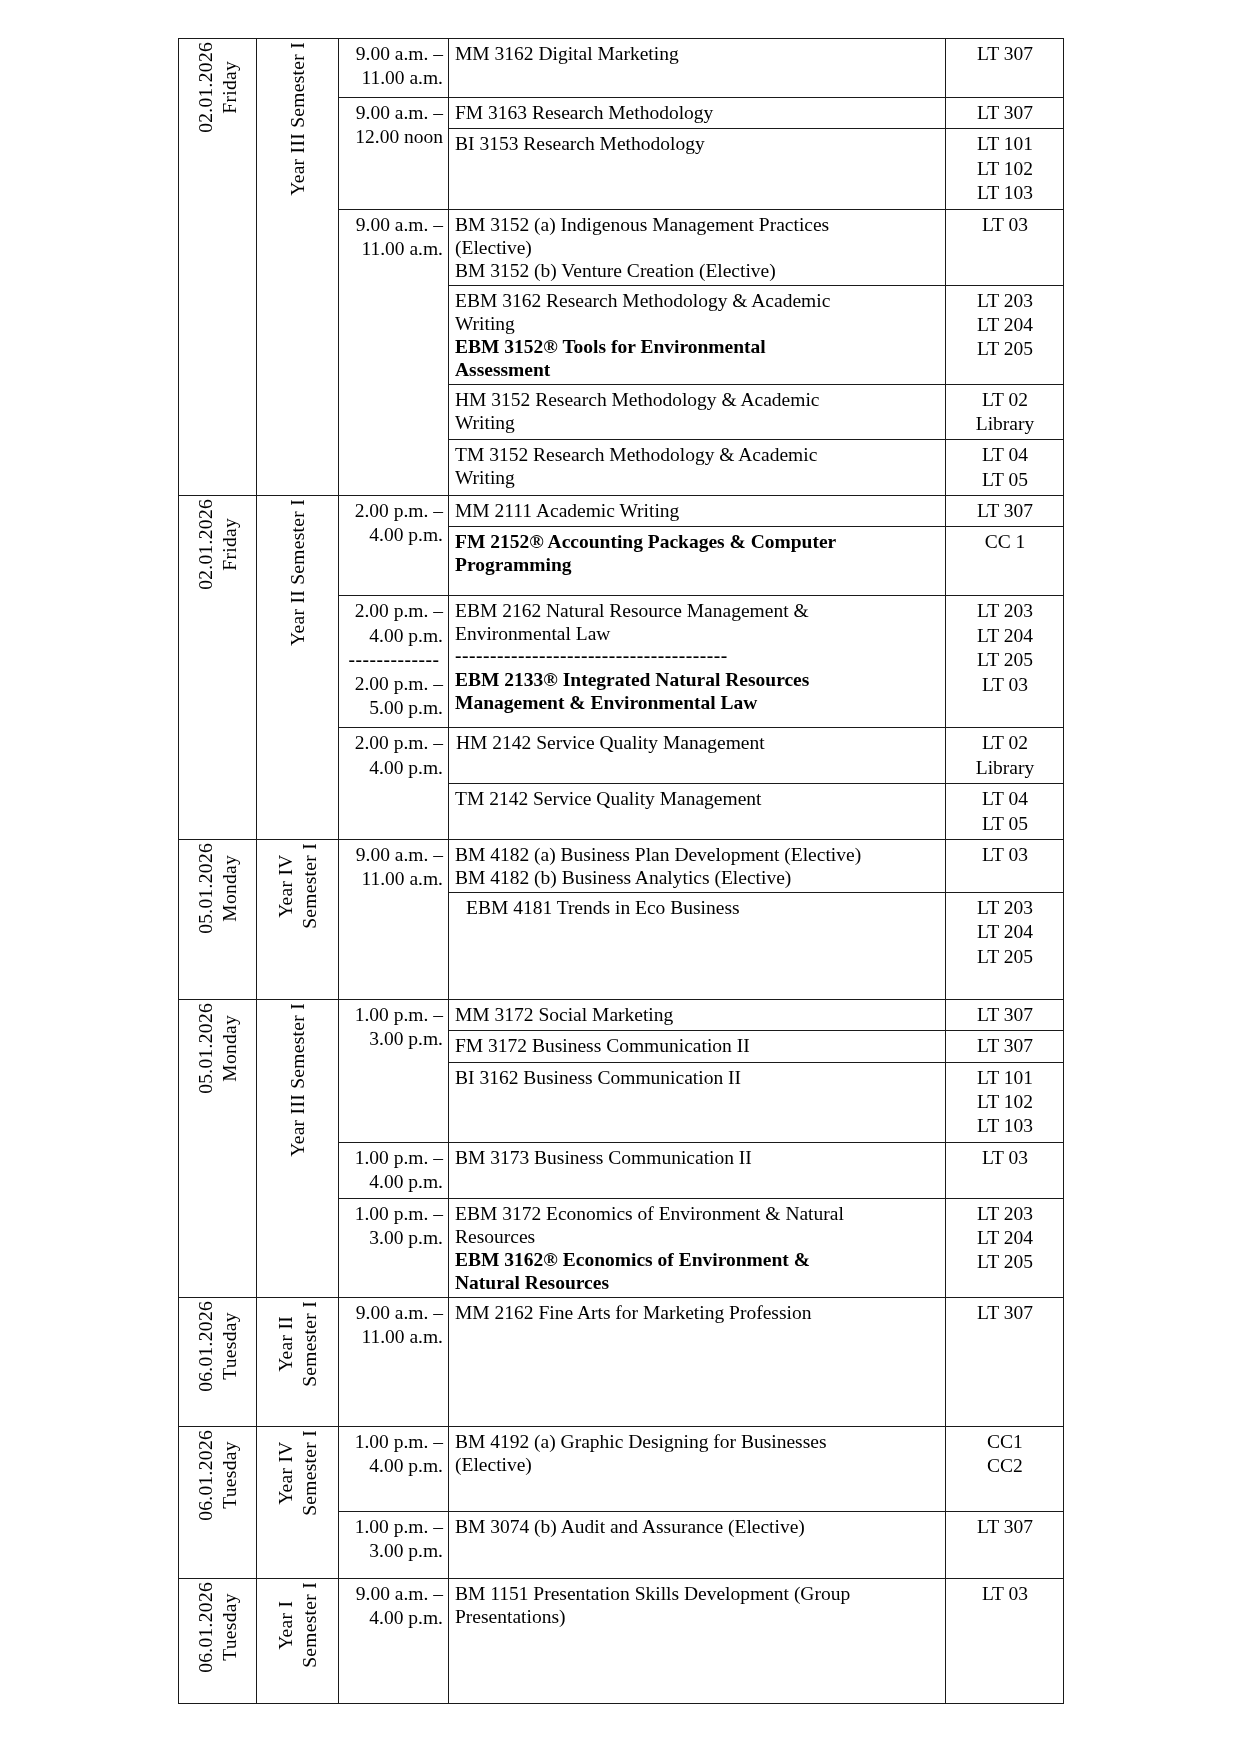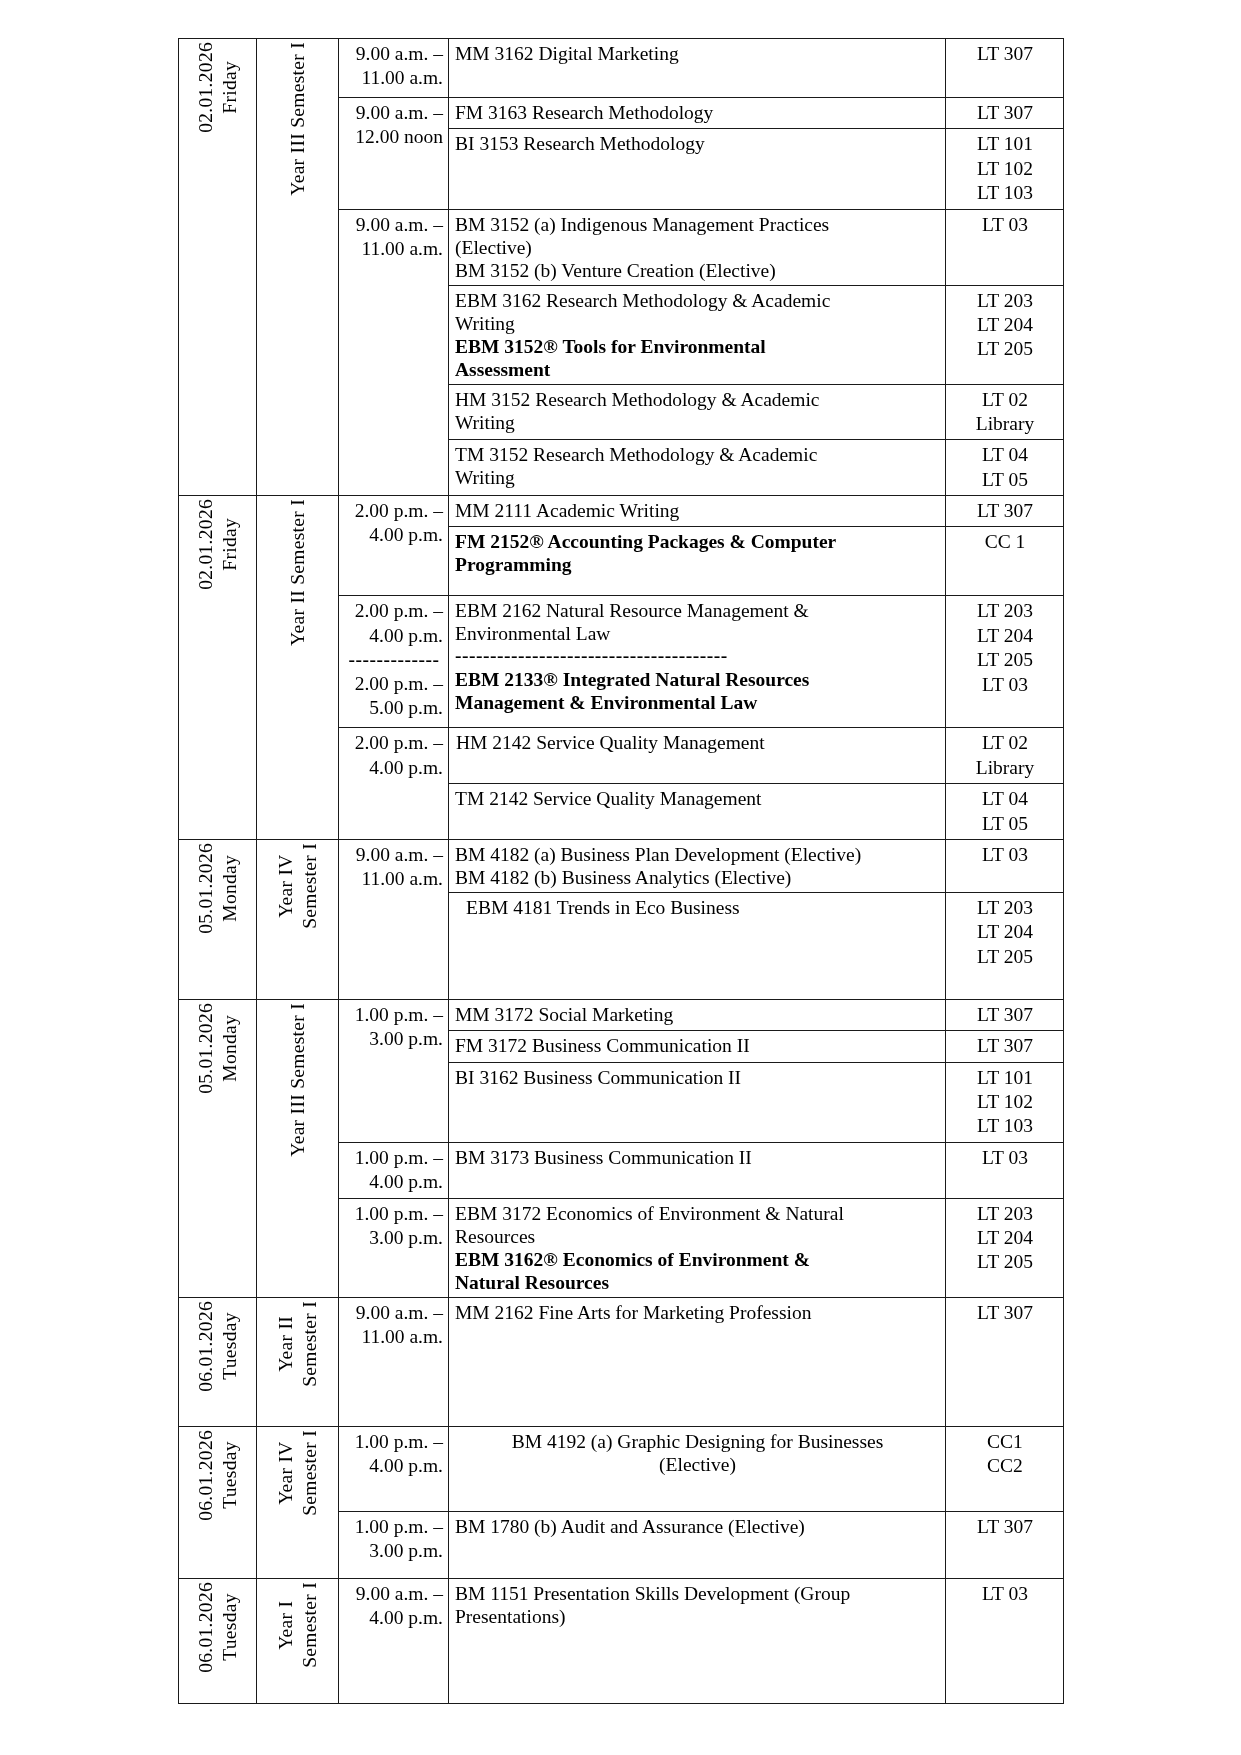--- a/index.html
+++ b/index.html
@@ -346,32 +346,32 @@
             </div>
           </td>
           <td class="year-cell" rowspan="2">
             <div class="vert-wrap">
               <div class="vert">Year IV
 Semester I</div>
             </div>
           </td>
           <td class="time-cell"><span class="sub-line" style="white-space: pre-line;">1.00 p.m. –
 4.00 p.m.</span></td>
-          <td class="subj-cell" style="height: 78px; text-align: center;">
+          <td class="subj-cell" style="height: 78px;">
             <span class="sub-line">BM 4192 (a) Graphic Designing for Businesses</span>
             <span class="sub-line">(Elective)</span>
           </td>
           <td class="venue-cell">CC1
 CC2</td>
         </tr>
         <tr>
           <td class="time-cell"><span class="sub-line" style="white-space: pre-line;">1.00 p.m. –
 3.00 p.m.</span></td>
           <td class="subj-cell" style="height: 60px;">
-            <span class="sub-line">BM 1780 (b) Audit and Assurance (Elective)</span>
+            <span class="sub-line">BM 3074 (b) Audit and Assurance (Elective)</span>
           </td>
           <td class="venue-cell">LT 307</td>
         </tr>
         <tr>
           <td class="date-cell" rowspan="1">
             <div class="vert-wrap">
               <div class="vert">06.01.2026
 Tuesday</div>
             </div>
           </td>

